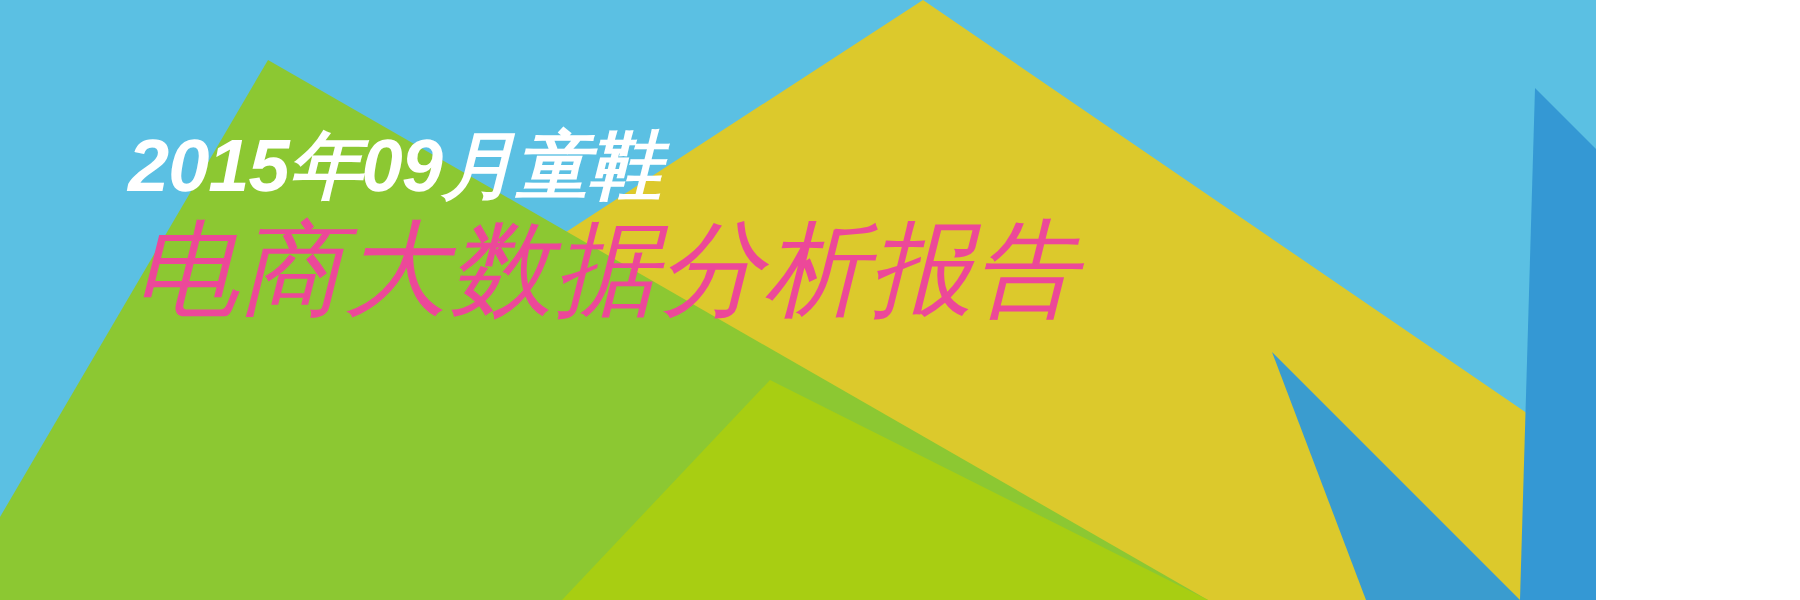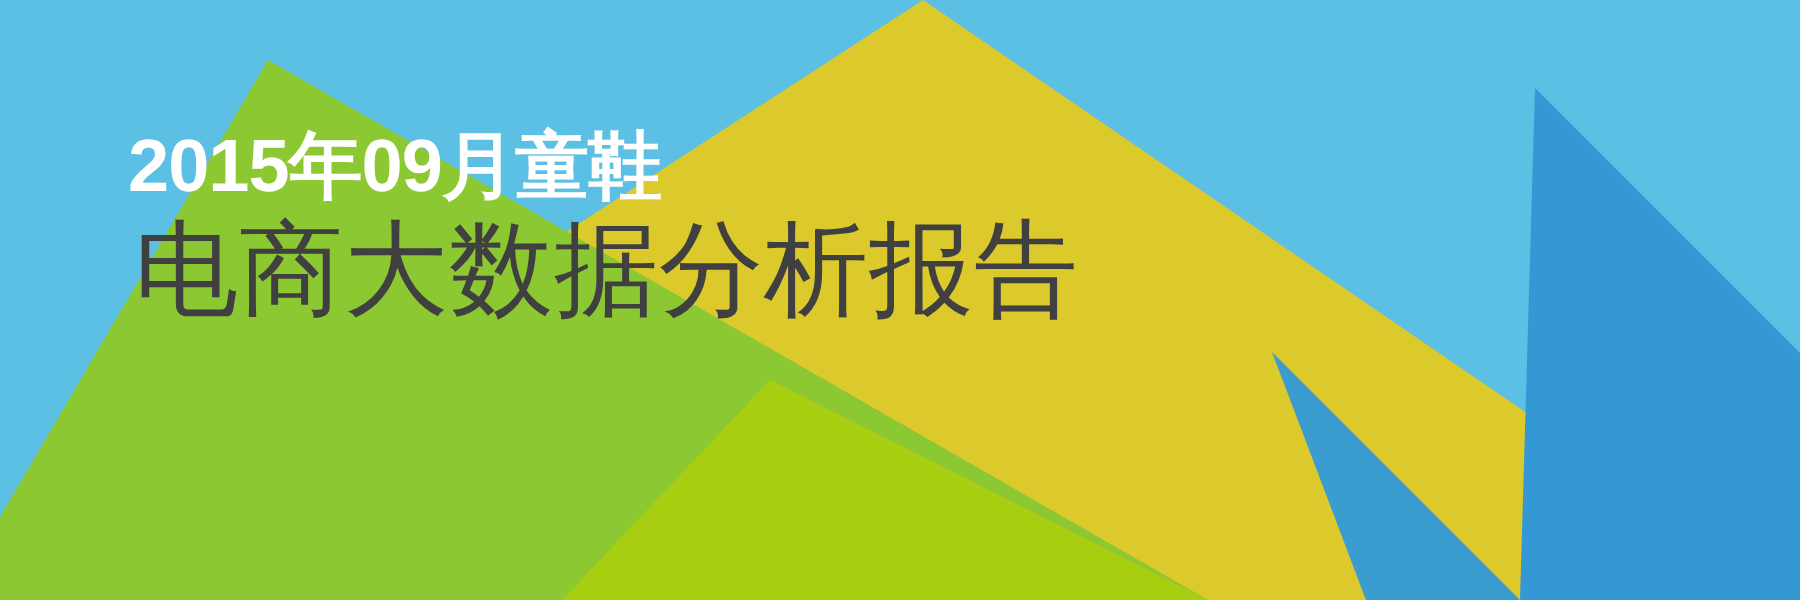--- a/index.html
+++ b/index.html
@@ -35,35 +35,35 @@
     color: #ffffff;
     font-size: 74px;
     font-weight: bold;
     letter-spacing: -1px;
     line-height: 1.02;
     white-space: nowrap;
     text-rendering: geometricPrecision;
   }
   #title-line-2 {
     display: block;
-    color: #404040;
+    color: #ec4899;
     font-size: 104px;
     font-weight: normal;
     letter-spacing: 1px;
     line-height: 1.18;
     margin-top: 6px;
     margin-left: 6px;
     white-space: nowrap;
     text-rendering: geometricPrecision;
   }
 </style>
 </head>
 <body>
 
-<div id="banner" style="width: 1800px; height: 600px;">
+<div id="banner" style="width: 1596px; height: 600px; font-style: italic;">
 
   <svg id="bg-svg" viewBox="0 0 1800 600" preserveAspectRatio="none" aria-hidden="true">
 
     <rect x="0" y="0" width="1800" height="600" fill="#5BC0E3"></rect>
 
     <polygon points="923,0 1800,600 0,600" fill="#DCC92C"></polygon>
 
     <polygon points="268,60 1208,600 0,600 0,517" fill="#8CC832"></polygon>
 
     <polygon points="770,380 1208,600 562,600" fill="#A8CE12"></polygon>

